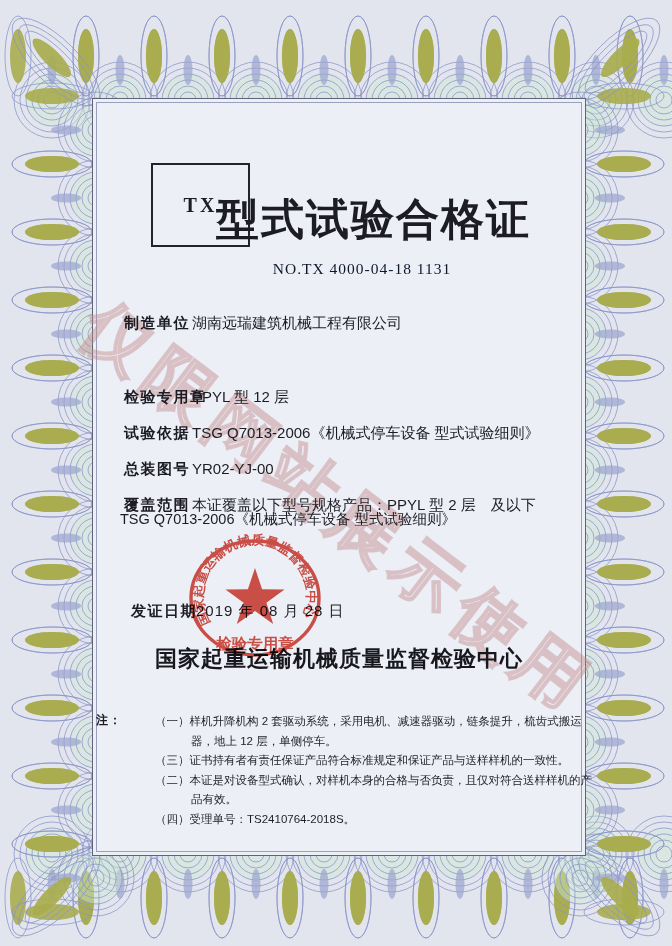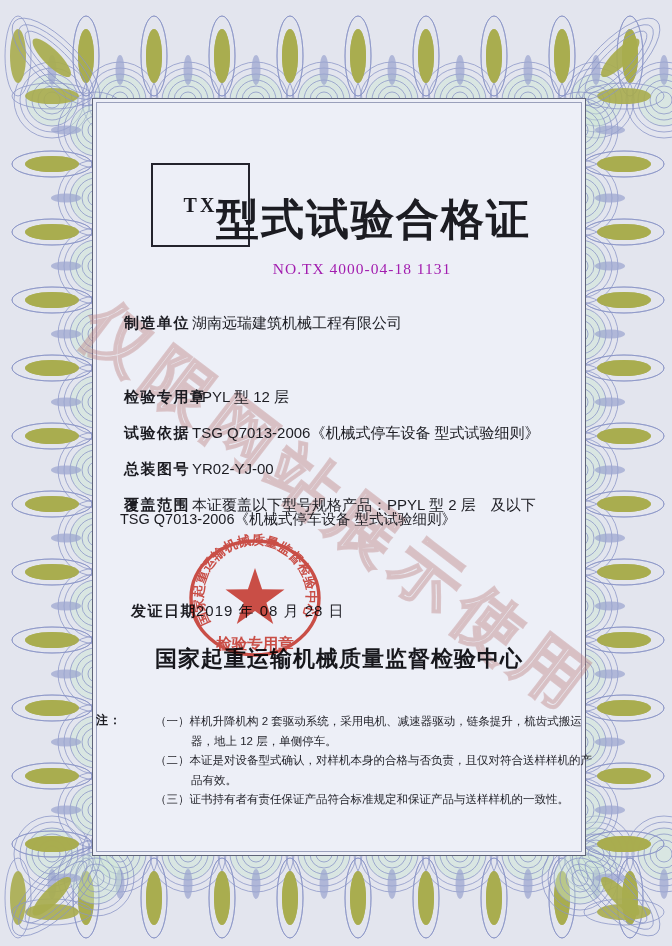--- a/index.html
+++ b/index.html
@@ -17,21 +17,21 @@
          transform:rotate(37.5deg);transform-origin:0 0;pointer-events:none;}
   .content{position:absolute;left:0;top:0;width:672px;height:946px;z-index:3;color:#1c1c22;}
   .tx-box{position:absolute;left:108px;top:163px;width:99px;height:84px;border:2px solid #23232c;
          box-sizing:border-box;display:flex;align-items:center;justify-content:center;
          font-family:"Liberation Serif","DejaVu Serif",serif;font-size:20px;font-weight:700;letter-spacing:3px;margin-left:43px;}
   .title-small{position:absolute;left:226px;top:162px;width:320px;text-align:center;
          font-family:"Liberation Serif","DejaVu Serif",serif;font-size:22px;font-weight:600;letter-spacing:20px;text-indent:20px;}
   .title-large{position:absolute;left:216px;top:191px;width:340px;text-align:left;
          font-family:"Liberation Serif","DejaVu Serif",serif;font-size:43px;font-weight:700;letter-spacing:2px;}
   .cert-no{position:absolute;left:162px;top:260px;width:400px;text-align:center;
-         font-family:"Liberation Serif","DejaVu Serif",serif;font-size:15.5px;letter-spacing:1px;color:#a21caf;}
+         font-family:"Liberation Serif","DejaVu Serif",serif;font-size:15.5px;letter-spacing:1px;color:#0f172a;}
   .field-row{position:absolute;left:0;width:672px;height:20px;margin-top:12px;}
   .field-label{position:absolute;left:124px;font-size:15px;font-weight:600;letter-spacing:1.5px;}
   .field-value{position:absolute;left:192px;font-size:15px;font-weight:500;white-space:nowrap;}
   .confirm{position:absolute;left:120px;top:509px;width:444px;font-size:14.5px;font-weight:500;line-height:21px;}
   .confirm .l1{text-indent:43px;}
   .date-row{position:absolute;top:590px;}
   .issuer{position:absolute;left:92px;top:644px;width:494px;text-align:center;
          font-size:22px;font-weight:800;letter-spacing:1px;color:#17171c;}
   .notes-label{position:absolute;left:96px;top:712px;font-size:12px;font-weight:700;letter-spacing:1px;}
   .notes{position:absolute;left:139px;top:712px;width:438px;font-size:11.5px;line-height:19.5px;color:#1f1f26;margin-left:16px;}
@@ -156,22 +156,23 @@
     <div class="field-row date-row">
       <span class="field-label" style="left:131px">发证日期</span>
       <span class="field-value" style="left:196px;letter-spacing:1px">2019 年 08 月 28 日</span>
     </div>
 
     <div class="issuer">国家起重运输机械质量监督检验中心</div>
 
     <div class="notes-label">注：</div>
     <div class="notes">
       <div class="note-row"><span>（一）</span><span>样机升降机构 2 套驱动系统，采用电机、减速器驱动，链条提升，梳齿式搬运器，地上 12 层，单侧停车。</span></div>
+      <div class="note-row"><span>（三）</span><span>证书持有者有责任保证产品符合标准规定和保证产品与送样样机的一致性。</span></div>
       <div class="note-row"><span>（二）</span><span>本证是对设备型式确认，对样机本身的合格与否负责，且仅对符合送样样机的产品有效。</span></div>
-      <div class="note-row"><span>（三）</span><span>证书持有者有责任保证产品符合标准规定和保证产品与送样样机的一致性。</span></div>
+      <div class="note-row"><span>（四）</span><span>受理单号：TS2410764-2018S。</span></div>
     </div>
   </div>
 
   <svg class="stamp" viewBox="0 0 150 150">
     <ellipse cx="75" cy="75" rx="64" ry="57" fill="none" stroke="#d23428" stroke-width="3.4"></ellipse>
     <path id="arcP" d="M 31,101 A 52,52 0 1,1 119,101" fill="none"></path>
     <text font-size="13" fill="#d23428" font-weight="600" letter-spacing="0">
       <textPath href="#arcP" startOffset="1" textLength="212" lengthAdjust="spacingAndGlyphs">国家起重运输机械质量监督检验中心</textPath>
     </text>
     <polygon fill="#d23428" points="75,45 82.1,66.3 104.5,66.4 86.4,79.7 93.2,101.1 75,88 56.8,101.1 63.6,79.7 45.5,66.4 67.9,66.3"></polygon>

